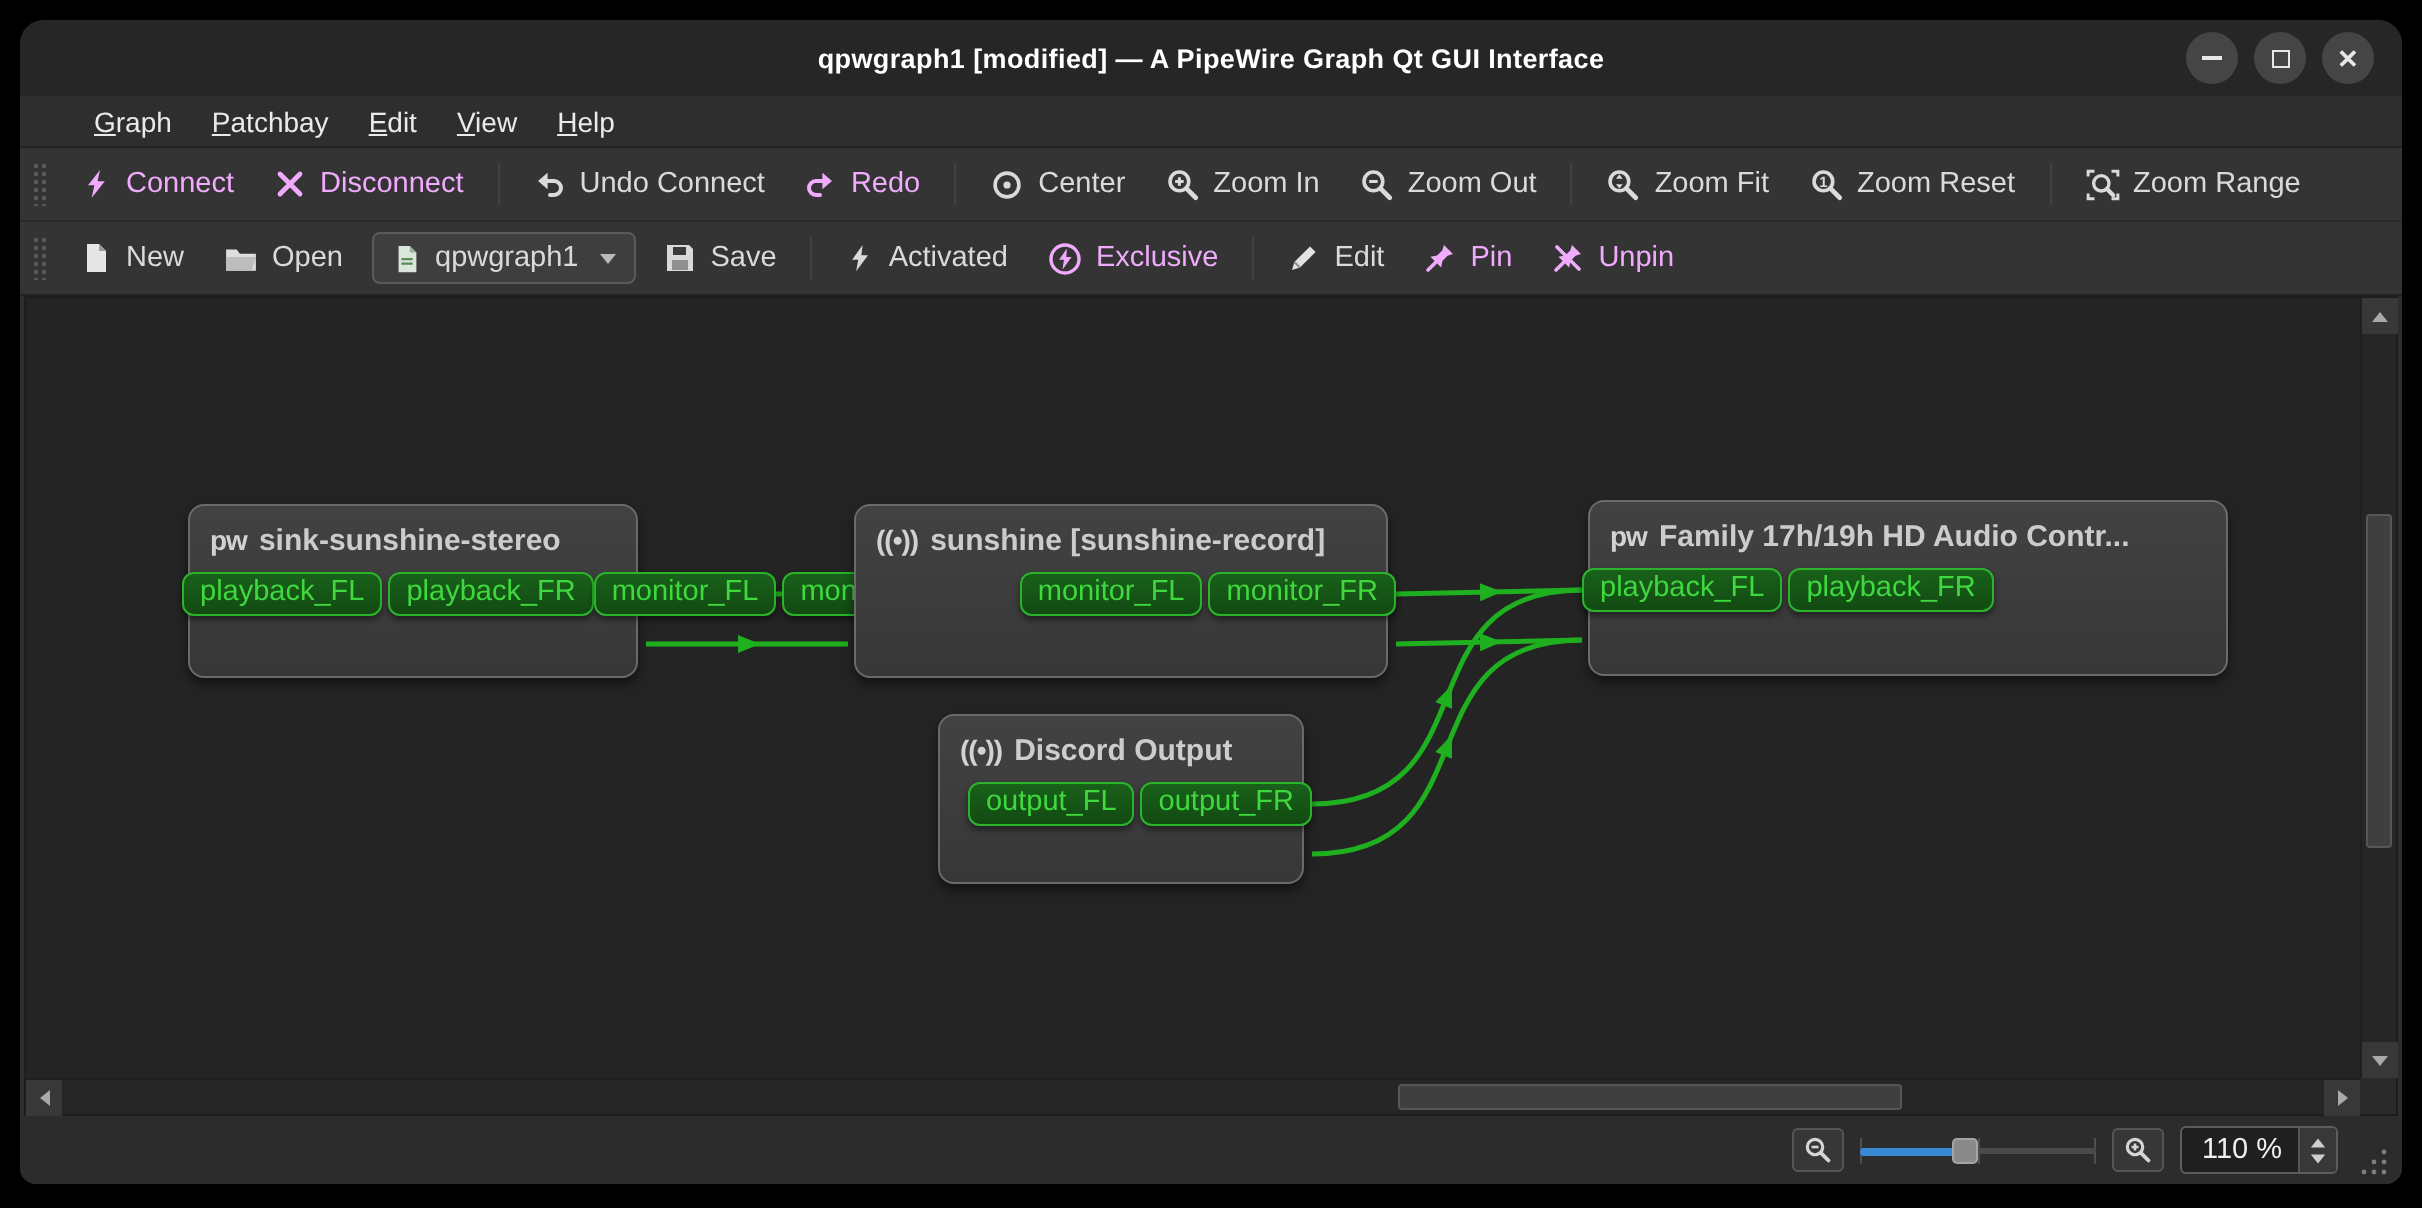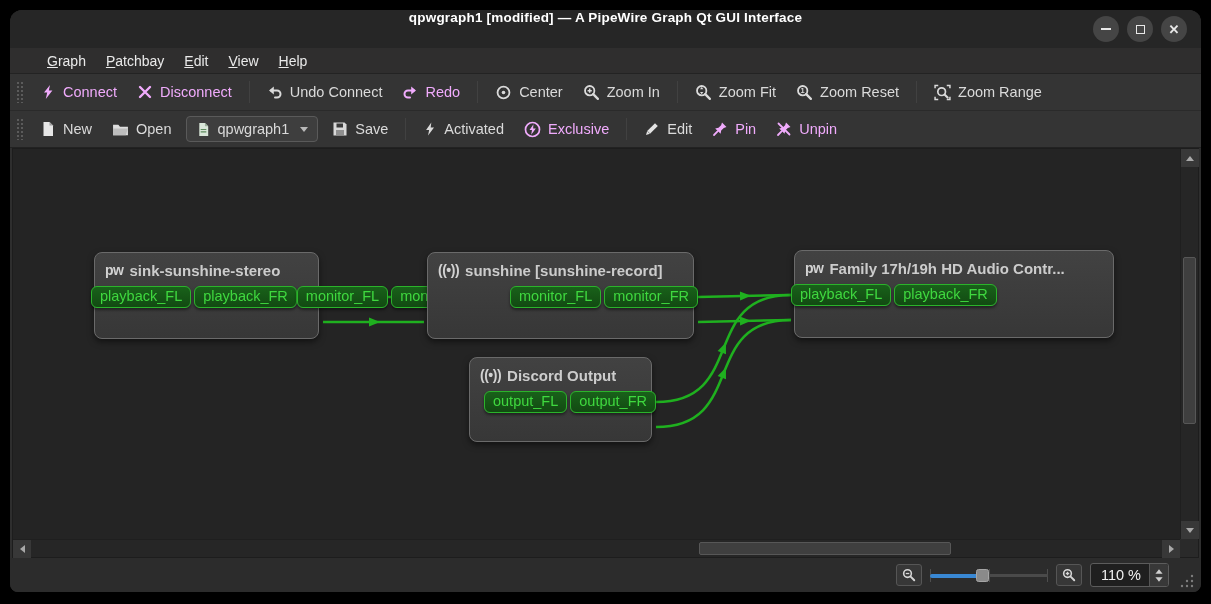--- a/index.html
+++ b/index.html
@@ -2,21 +2,21 @@
 <html><head>
 <meta charset="utf-8">
 <style>
   * { margin:0; padding:0; box-sizing:border-box; }
   html,body { width:1211px; height:604px; background:#000; font-family:"Liberation Sans", sans-serif; overflow:hidden; }
   .window { position:absolute; left:10px; top:10px; width:1191px; height:582px;
             background:#2e2e2e; border-radius:12px 12px 8px 8px; overflow:hidden;
             display:flex; flex-direction:column; }
 
   
-  .titlebar { height:38px; background:#262626; display:flex; justify-content:center; position:relative; flex:0 0 auto; }
+  .titlebar { height:38px; background:#262626; display:flex; align-items:center; justify-content:center; position:relative; flex:0 0 auto; }
   .titlebar .title { color:#ffffff; font-size:13.5px; font-weight:bold; letter-spacing:.2px; }
   .winbtns { position:absolute; right:14px; top:6px; display:flex; gap:8px; }
   .winbtn { width:26px; height:26px; border-radius:50%; background:#454545; color:#e8e8e8;
             display:flex; align-items:center; justify-content:center; font-size:12px; line-height:1; }
   .winbtn .glyph-min { width:10px; height:2px; background:#e8e8e8; display:block; }
   .winbtn .glyph-max { width:9px; height:9px; border:1.5px solid #e8e8e8; display:block; }
   .winbtn .glyph-close { font-size:13px; font-weight:bold; }
 
   
   .menubar { height:26px; background:#2f2e2e; display:flex; align-items:center; padding:0 28px; gap:2px; flex:0 0 auto; border-bottom:1px solid #232323; }
@@ -156,20 +156,28 @@
       <span>Center</span>
     </div>
     <div class="tbtn">
       <svg width="17" height="17" viewBox="0 0 16 16">
           <circle cx="6.3" cy="6.3" r="4.4" fill="none" stroke="currentColor" stroke-width="1.7"></circle>
           <path d="M9.6 9.6 14 14" stroke="currentColor" stroke-width="2.2" stroke-linecap="round"></path>
           <path d="M6.3 4.3v4 M4.3 6.3h4" stroke="currentColor" stroke-width="1.4"></path>
         </svg>
       <span>Zoom In</span>
     </div>
+    <div class="tbtn">
+      <svg width="17" height="17" viewBox="0 0 16 16">
+          <circle cx="6.3" cy="6.3" r="4.4" fill="none" stroke="currentColor" stroke-width="1.7"></circle>
+          <path d="M9.6 9.6 14 14" stroke="currentColor" stroke-width="2.2" stroke-linecap="round"></path>
+          <path d="M4.3 6.3h4" stroke="currentColor" stroke-width="1.4"></path>
+        </svg>
+      <span>Zoom Out</span>
+    </div>
 
     <div class="tb-sep"></div>
 
     <div class="tbtn">
       <svg width="17" height="17" viewBox="0 0 16 16">
           <circle cx="6.3" cy="6.3" r="4.4" fill="none" stroke="currentColor" stroke-width="1.7"></circle>
           <path d="M9.6 9.6 14 14" stroke="currentColor" stroke-width="2.2" stroke-linecap="round"></path>
           <polygon points="6.3,2.9 7.9,5 4.7,5" fill="currentColor"></polygon>
           <polygon points="6.3,9.7 7.9,7.6 4.7,7.6" fill="currentColor"></polygon>
         </svg>

